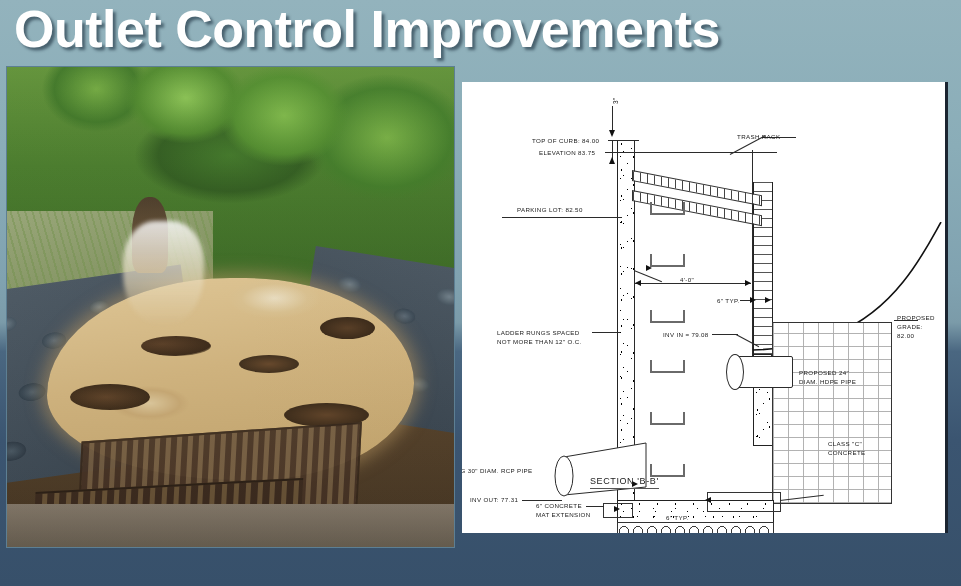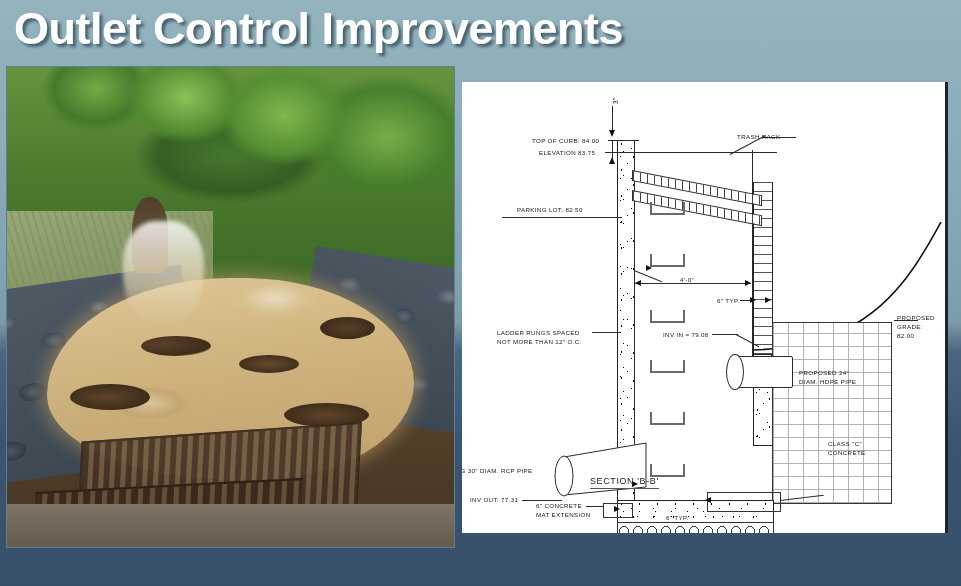--- a/index.html
+++ b/index.html
@@ -7,21 +7,21 @@
     width:961px;height:586px;overflow:hidden;
     font-family:"Liberation Sans",sans-serif;
     background:linear-gradient(180deg,#93b3bd 0%,#8aadb8 25%,#80a2b0 48%,#7b9ba9 55%,#4a6781 60%,#3b5571 75%,#37506a 100%);
     position:relative;
   }
   .slide{position:absolute;inset:0;}
 
   
   .title{
     position:absolute;left:14px;top:0px;
-    font-size:45px;font-weight:bold;color:#ffffff;
+    font-size:52px;font-weight:bold;color:#ffffff;
     letter-spacing:-0.5px;line-height:58px;
     text-shadow:3px 3px 3px rgba(25,45,60,.60);
     white-space:nowrap;
   }
 
   
   .photo{
     position:absolute;left:6px;top:66px;width:447px;height:480px;
     border:1px solid #5d7f93;
     overflow:hidden;background:#7a6b4a;

